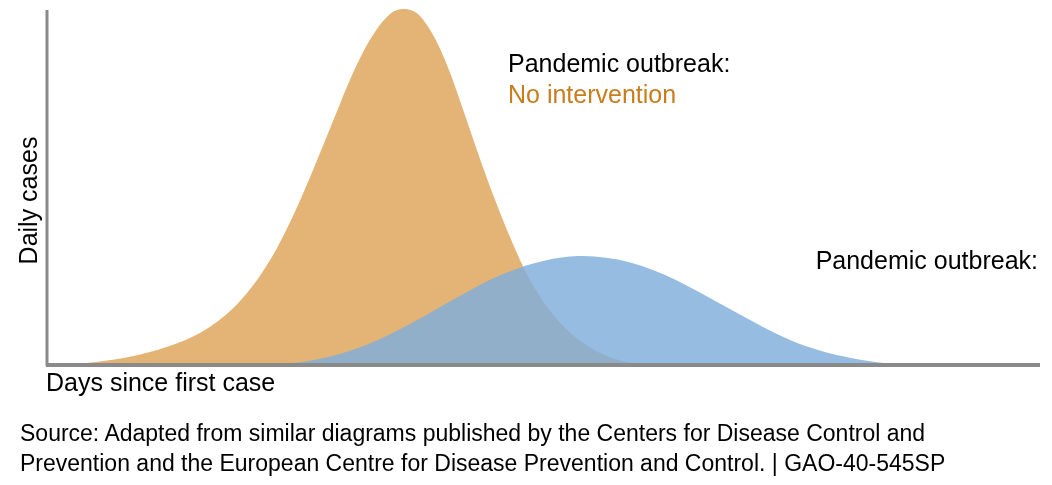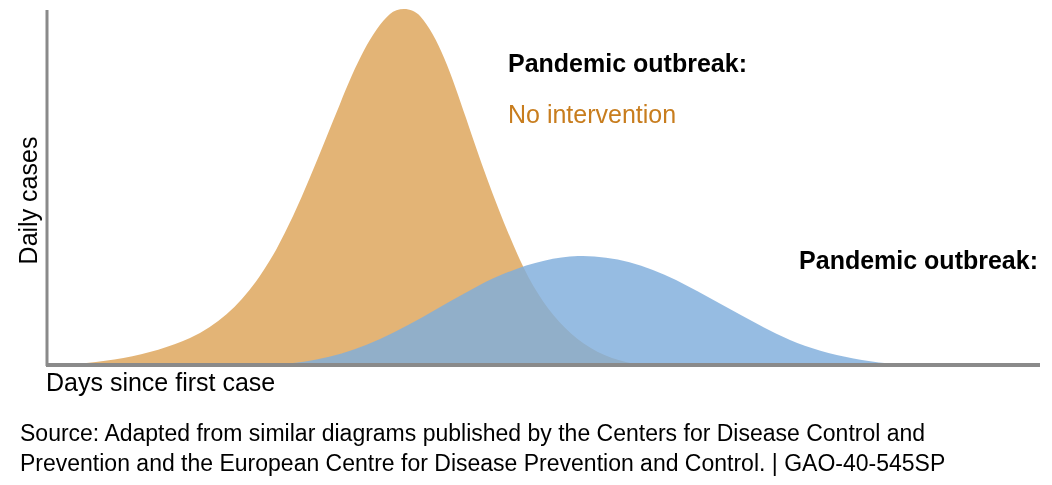--- a/index.html
+++ b/index.html
@@ -59,30 +59,29 @@
   }
 
   
   .callout {
     position: absolute;
     white-space: nowrap;
     line-height: 1.22;
   }
   .callout-heading {
     font-size: 25px;
-    font-weight: bold;
+    font-weight: normal;
     color: #000000;
     display: block;
     text-align: center;
   }
   .callout-sub {
     font-size: 25px;
     font-weight: 400;
     display: block;
-    margin-top: 20px;
   }
 
   #callout-no-intervention {
     left: 508px;
     top: 48px;
     text-align: left;
   }
   #callout-no-intervention .callout-sub {
     color: #C87D1E;
   }

